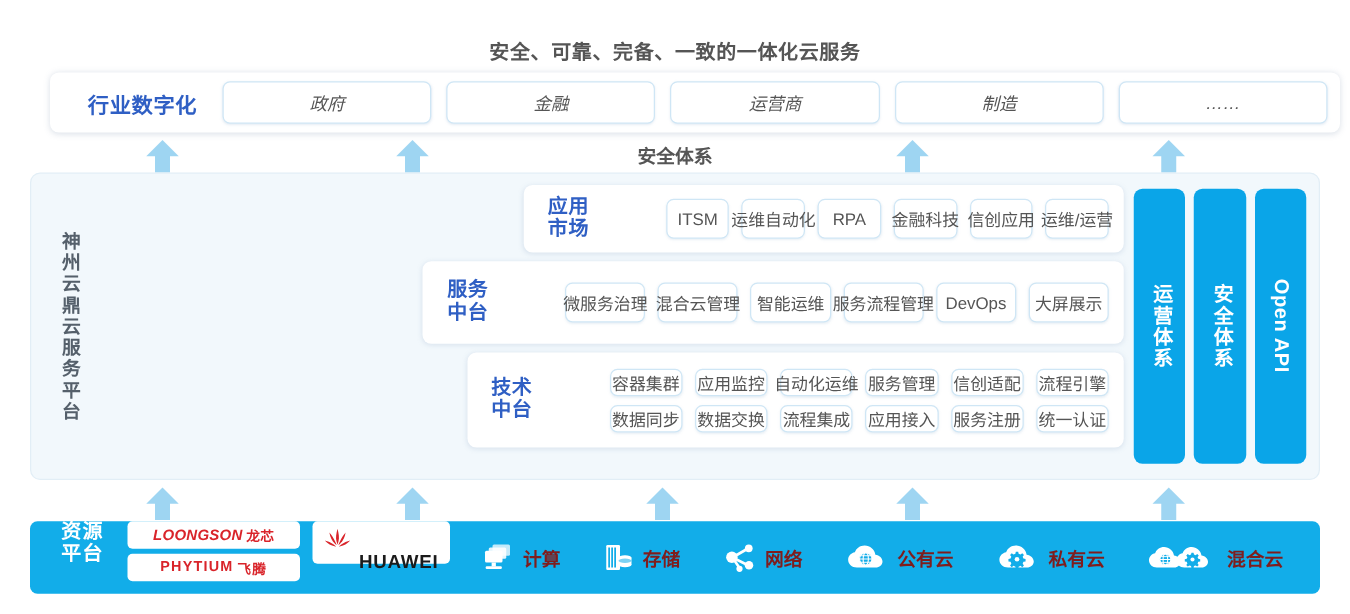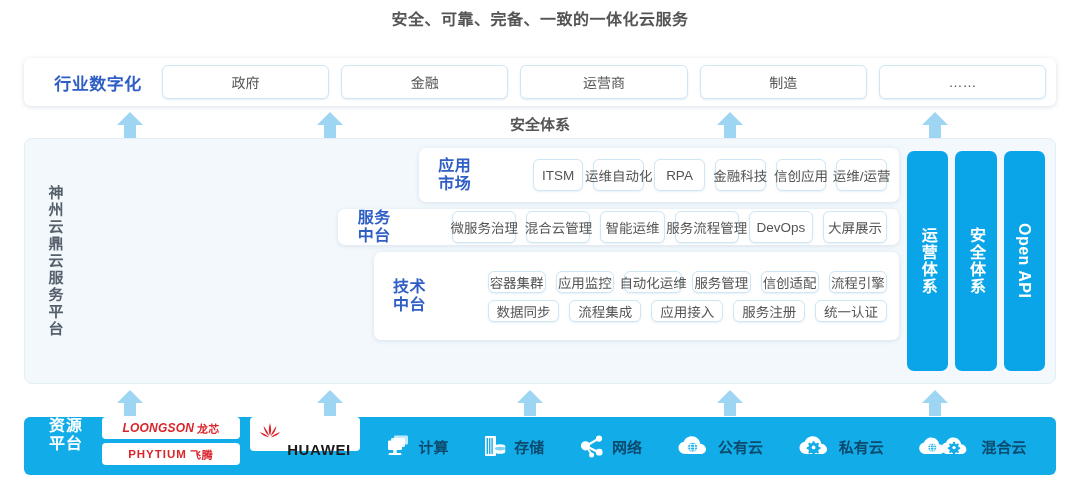--- a/index.html
+++ b/index.html
@@ -17,28 +17,28 @@
   }
 
   
   .main-title {
     width: 100%;
     text-align: center;
     font-size: 16px;
     font-weight: bold;
     color: #555555;
     letter-spacing: 0.5px;
-    padding-top: 6px;
+    padding-top: 28px;
     box-sizing: border-box;
   }
 
   
   .industry-band {
     position: absolute;
-    left: 24px;
+    left: 40px;
     top: 58px;
     width: 1032px;
     height: 48px;
     background: #ffffff;
     border-radius: 7px;
     box-shadow: 0 1px 5px rgba(120,140,170,0.28);
     display: flex;
     align-items: center;
     box-sizing: border-box;
     padding: 0 10px;
@@ -49,20 +49,21 @@
     color: #2f5fc4;
     width: 128px;
     text-align: center;
     flex: 0 0 128px;
     letter-spacing: 0.5px;
   }
   .industry-chips {
     display: flex;
     flex: 1;
     gap: 12px;
+    font-style: italic;
   }
   .chip-ind {
     flex: 1;
     height: 32px;
     border: 1px solid #cfe6f5;
     border-radius: 6px;
     background: #ffffff;
     display: flex;
     align-items: center;
     justify-content: center;
@@ -156,22 +157,22 @@
   .layer {
     background: #ffffff;
     border-radius: 7px;
     box-shadow: 0 1px 4px rgba(140,165,195,0.25);
     display: flex;
     align-items: center;
     box-sizing: border-box;
     padding: 6px 12px 6px 6px;
   }
   .layer-app   { height: 54px; }
-  .layer-svc   { height: 36px; }
-  .layer-tech  { height: 88px; }
+  .layer-svc   { height: 66px; }
+  .layer-tech  { height: 76px; }
 
   .layer-title {
     flex: 0 0 60px;
     font-size: 16px;
     font-weight: bold;
     color: #2f5fc4;
     text-align: center;
     line-height: 1.12;
     letter-spacing: 0.5px;
   }
@@ -305,21 +306,21 @@
     flex: 1;
     display: flex;
     align-items: center;
     justify-content: space-around;
     margin-left: 8px;
   }
   .res-item {
     display: flex;
     align-items: center;
     gap: 7px;
-    color: #0c4a6e;
+    color: #7f1d1d;
     font-size: 15px;
     font-weight: bold;
     white-space: nowrap;
   }
   .res-item .ico { display: flex; align-items: center; }
 </style>
 </head>
 <body>
 
 <div class="main-title">安全、可靠、完备、一致的一体化云服务</div>
@@ -407,20 +408,21 @@
           <div class="grid-row">
             <div class="chip">容器集群</div>
             <div class="chip">应用监控</div>
             <div class="chip">自动化运维</div>
             <div class="chip">服务管理</div>
             <div class="chip">信创适配</div>
             <div class="chip">流程引擎</div>
           </div>
           <div class="grid-row">
             <div class="chip">数据同步</div>
+            <div class="chip">数据交换</div>
             <div class="chip">流程集成</div>
             <div class="chip">应用接入</div>
             <div class="chip">服务注册</div>
             <div class="chip">统一认证</div>
           </div>
         </div>
       </div>
 
     </div>
 

